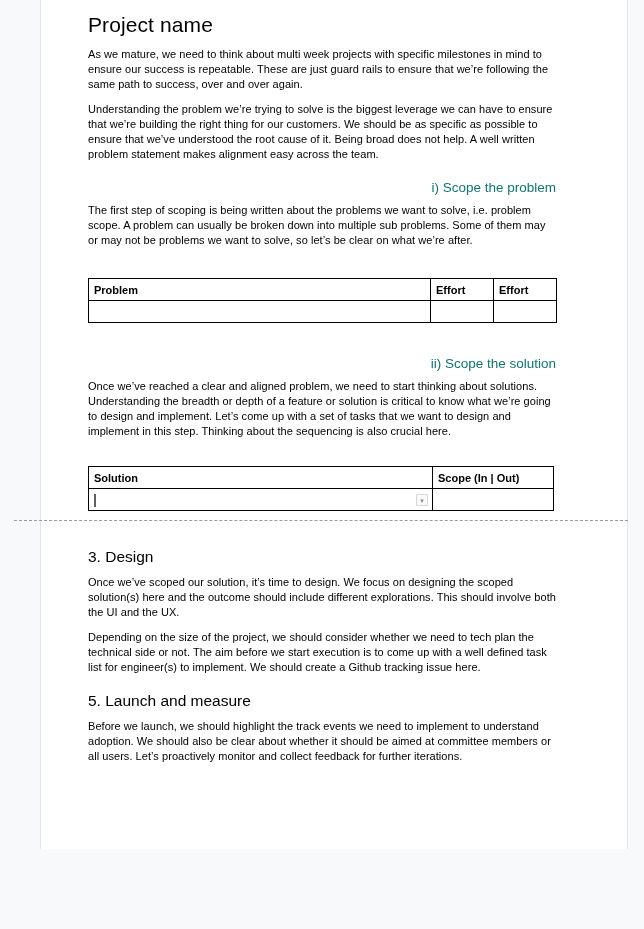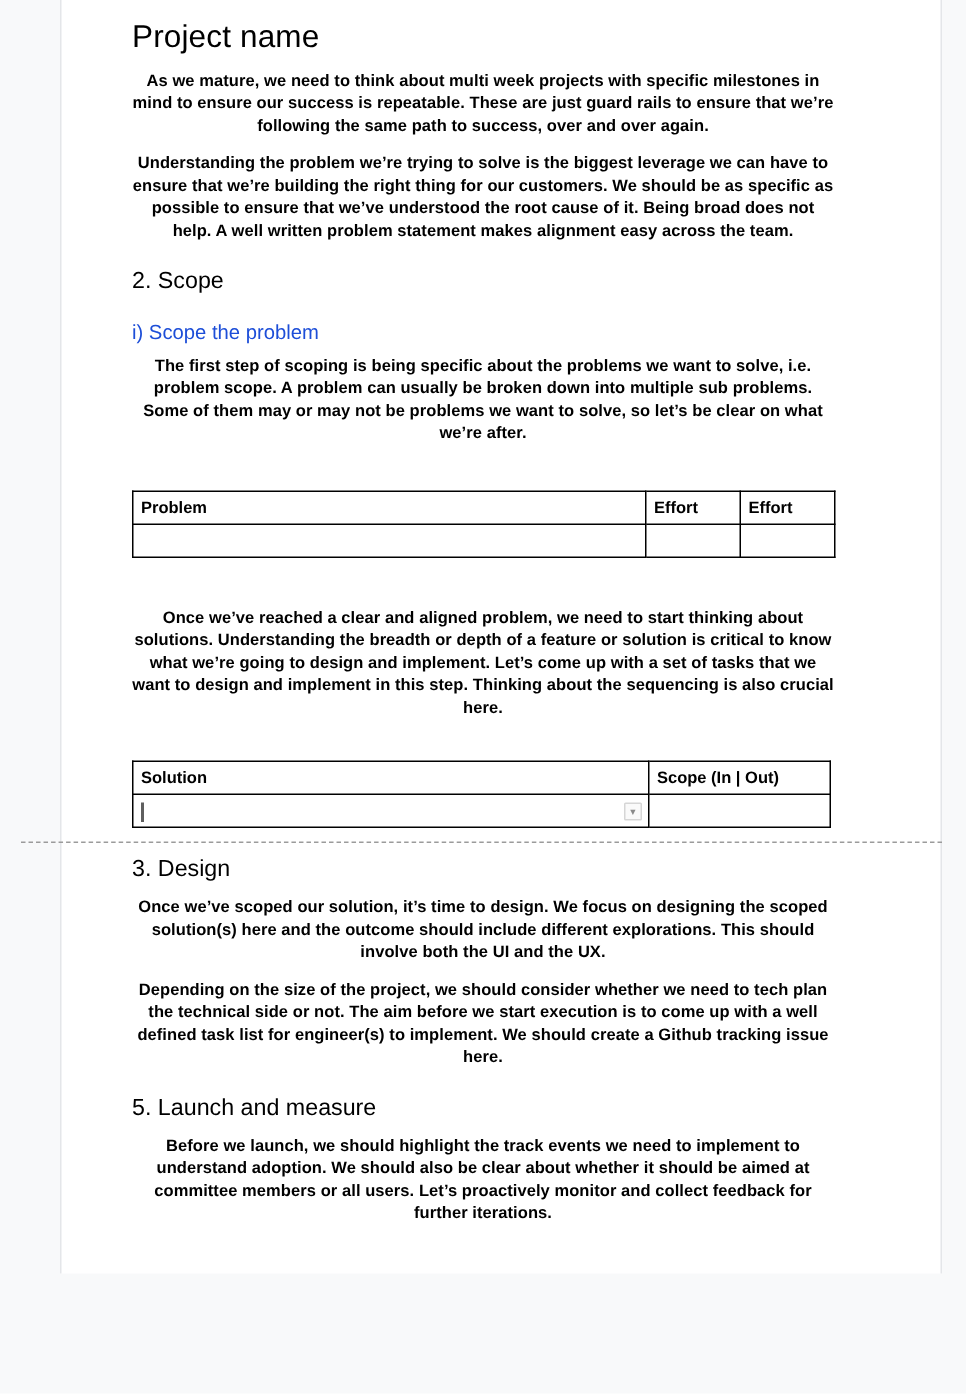--- a/index.html
+++ b/index.html
@@ -29,29 +29,29 @@
     letter-spacing: 0.1px;
   }
   .h2 {
     font-size: 15.5px; font-weight: 400;
     line-height: 17px;
     margin: 17px 0 10px 0;
   }
   .h3 {
     font-size: 13.5px; font-weight: 400;
     line-height: 16px;
-    color: #1d4ed8;
+    color: #0f766e;
     margin: 18px 0 7px 0;
+    text-align: right;
   }
   p {
-    font-size: 11px; font-weight: 700;
+    font-size: 11px; font-weight: 400;
     line-height: 15px;
     margin: 0 0 10px 0;
     letter-spacing: 0.05px;
-    text-align: center;
   }
 
   .table-wrap-1 { margin: 30px 0 33px 0; }
   .table-wrap-2 { margin: 27px 0 9px 0; }
   table.doc-table {
     border-collapse: collapse;
     table-layout: fixed;
     margin: 0;
     padding-left: 28px;
   }
@@ -86,38 +86,37 @@
     color: #8a8a8a;
     cursor: pointer;
   }
 
   .page-break {
     height: 0;
     border-top: 1px dashed #9b9b9b;
     margin: 9px 0 9px -74px;
     width: 614px;
   }
-  .after-break { margin-top: 9px; }
+  .after-break { margin-top: 27px; }
 </style>
 </head>
 <body>
 
 <div class="page">
   <div class="content">
 
     <h1 class="title">Project name</h1>
 
     <p>As we mature, we need to think about multi week projects with specific milestones in mind to ensure our success is repeatable. These are just guard rails to ensure that we’re following the same path to success, over and over again.</p>
 
     <p>Understanding the problem we’re trying to solve is the biggest leverage we can have to ensure that we’re building the right thing for our customers. We should be as specific as possible to ensure that we’ve understood the root cause of it. Being broad does not help. A well written problem statement makes alignment easy across the team.</p>
 
-    <h2 class="h2">2. Scope</h2>
 
     <h3 class="h3">i) Scope the problem</h3>
-    <p>The first step of scoping is being specific about the problems we want to solve, i.e. problem scope. A problem can usually be broken down into multiple sub problems. Some of them may or may not be problems we want to solve, so let’s be clear on what we’re after.</p>
+    <p>The first step of scoping is being written about the problems we want to solve, i.e. problem scope. A problem can usually be broken down into multiple sub problems. Some of them may or may not be problems we want to solve, so let’s be clear on what we’re after.</p>
 
     <div class="table-wrap-1">
       <table class="doc-table t1">
         <colgroup>
             <col style="width:342px">
             <col style="width:63px">
             <col style="width:63px">
           </colgroup>
         <tbody>
           <tr class="hdr">
@@ -127,20 +126,21 @@
           </tr>
           <tr>
             <td></td>
             <td></td>
             <td></td>
           </tr>
         </tbody>
       </table>
     </div>
 
+    <h3 class="h3">ii) Scope the solution</h3>
     <p>Once we’ve reached a clear and aligned problem, we need to start thinking about solutions. Understanding the breadth or depth of a feature or solution is critical to know what we’re going to design and implement. Let’s come up with a set of tasks that we want to design and implement in this step. Thinking about the sequencing is also crucial here.</p>
 
     <div class="table-wrap-2">
       <table class="doc-table t2">
         <colgroup>
             <col style="width:344px">
             <col style="width:121px">
           </colgroup>
         <tbody>
           <tr class="hdr">

